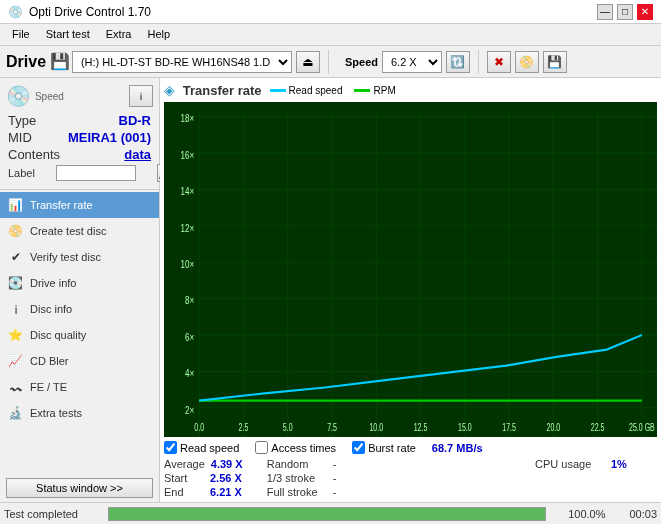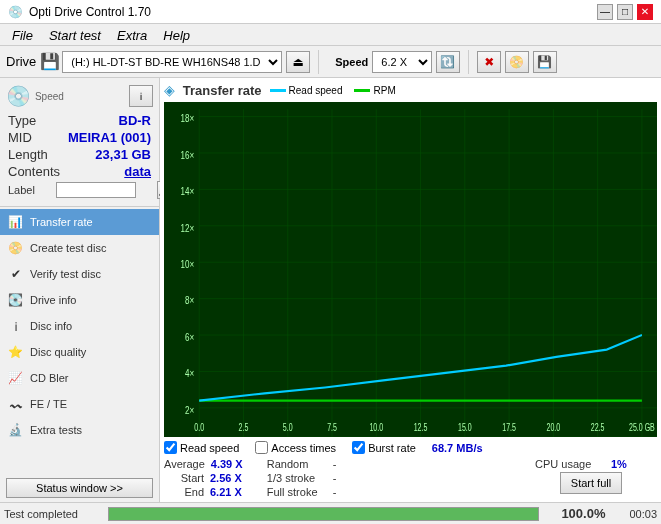--- a/index.html
+++ b/index.html
@@ -7,25 +7,25 @@
     
     
     .title-bar { background: #fff; display: flex; align-items: center; justify-content: space-between; padding: 4px 8px; border-bottom: 1px solid #ccc; height: 24px; }
     .title-bar-left { display: flex; align-items: center; gap: 6px; font-size: 12px; font-weight: normal; }
     .title-bar-controls { display: flex; gap: 4px; }
     .title-btn { width: 16px; height: 16px; display: flex; align-items: center; justify-content: center; font-size: 10px; cursor: pointer; border: 1px solid #999; background: #e0e0e0; }
     .title-btn.close { background: #e81123; color: white; border-color: #e81123; }
 
     
     .menu-bar { background: #f0f0f0; display: flex; gap: 0; padding: 2px 4px; border-bottom: 1px solid #ccc; height: 22px; }
-    .menu-item { padding: 2px 8px; cursor: pointer; font-size: 13px; font-style: italic; }
+    .menu-item { padding: 2px 8px; cursor: pointer; font-size: 11px; }
 
     
     .toolbar { background: #f0f0f0; display: flex; align-items: center; padding: 3px 6px; border-bottom: 1px solid #ccc; height: 32px; gap: 4px; }
-    .toolbar-label { font-size: 13px; font-weight: normal; }
+    .toolbar-label { font-size: 16px; font-weight: bold; }
     .drive-selector { display: flex; align-items: center; gap: 4px; }
     .drive-combo { height: 22px; font-size: 11px; background: white; border: 1px solid #999; padding: 1px 4px; width: 220px; }
     .toolbar-icon-btn { width: 24px; height: 22px; border: 1px solid #999; background: linear-gradient(to bottom, #f8f8f8, #e0e0e0); display: flex; align-items: center; justify-content: center; cursor: pointer; font-size: 12px; }
     .speed-label { font-size: 11px; font-weight: bold; margin-left: 8px; }
     .speed-combo { height: 22px; font-size: 11px; background: white; border: 1px solid #999; padding: 1px 4px; width: 60px; }
 
     
     .main { display: flex; height: calc(524px - 24px - 22px - 32px - 22px); }
 
     
@@ -62,34 +62,34 @@
     
     .chart-svg-container { flex: 1; position: relative; }
     
     
     .chart-bottom { margin-top: 4px; }
     .checkboxes-row { display: flex; gap: 16px; align-items: center; font-size: 11px; margin-bottom: 4px; }
     .cb-item { display: flex; align-items: center; gap: 3px; }
     .stats-row { display: flex; gap: 0; font-size: 11px; }
     .stat-col { display: flex; flex-direction: column; gap: 2px; padding-right: 16px; }
     .stat-row { display: flex; gap: 6px; align-items: center; }
-    .stat-label { color: #333; min-width: 40px; text-align: right; }
+    .stat-label { color: #333; min-width: 40px; }
     .stat-value { color: #0000cc; font-weight: bold; min-width: 40px; }
     .stat-label2 { color: #333; min-width: 60px; }
     .stat-value2 { color: #333; min-width: 30px; }
     .stat-label3 { color: #333; min-width: 70px; }
     .stat-value3 { color: #0000cc; font-weight: bold; min-width: 30px; }
     .start-btn { padding: 2px 10px; border: 1px solid #999; background: linear-gradient(to bottom, #f8f8f8, #e0e0e0); cursor: pointer; font-size: 11px; height: 22px; }
 
     
     .status-bar { height: 22px; background: #f0f0f0; border-top: 1px solid #ccc; display: flex; align-items: center; padding: 0 4px; gap: 4px; }
     .status-text { font-size: 11px; color: #333; min-width: 100px; }
     .progress-container { flex: 1; height: 14px; border: 1px solid #999; background: white; }
     .progress-bar { height: 100%; background: #5cb85c; }
-    .progress-text { font-size: 13px; color: #333; margin-left: 18px; font-weight: bold; }
+    .progress-text { font-size: 11px; color: #333; margin-left: 18px; }
     .time-text { font-size: 11px; color: #333; margin-left: 20px; }
 
     .toolbar-sep { width: 1px; height: 24px; background: #ccc; margin: 0 4px; }
   </style>
 </head>
 <body>
 
 <div class="title-bar">
   <div class="title-bar-left">
     <span>💿</span>
@@ -146,24 +146,20 @@
       </div>
       <div class="disc-row">
         <span class="disc-row-label">Type</span>
         <span class="disc-row-value">BD-R</span>
       </div>
       <div class="disc-row">
         <span class="disc-row-label">MID</span>
         <span class="disc-row-value">MEIRA1 (001)</span>
       </div>
       <div class="disc-row">
-        <span class="disc-row-label">Length</span>
-        <span class="disc-row-value">23,31 GB</span>
-      </div>
-      <div class="disc-row">
         <span class="disc-row-label">Contents</span>
         <span class="disc-row-value data">data</span>
       </div>
       <div class="label-row">
         <span class="disc-row-label">Label</span>
         <input class="label-input" type="text" style="">
         <div class="label-icon-btn">🖊</div>
       </div>
     </div>
 
@@ -325,28 +321,24 @@
           <div class="stat-row">
             <span class="stat-label2">1/3 stroke</span>
             <span class="stat-value2">-</span>
           </div>
           <div class="stat-row">
             <span class="stat-label2">Full stroke</span>
             <span class="stat-value2">-</span>
           </div>
         </div>
 
-        <div class="stat-col" style="margin-left:auto;align-items:center;">
+        <div class="stat-col" style="margin-left:auto;">
           <div class="stat-row">
             <span class="stat-label3">CPU usage</span>
             <span class="stat-value3">1%</span>
-          </div>
-          <div class="stat-row">
-            <span style="flex:1;"></span>
-            <button class="start-btn">Start full</button>
           </div>
         </div>
       </div>
     </div>
   </div>
 </div>
 
 <div class="status-bar">
   <span class="status-text">Test completed</span>
   <div class="progress-container">

